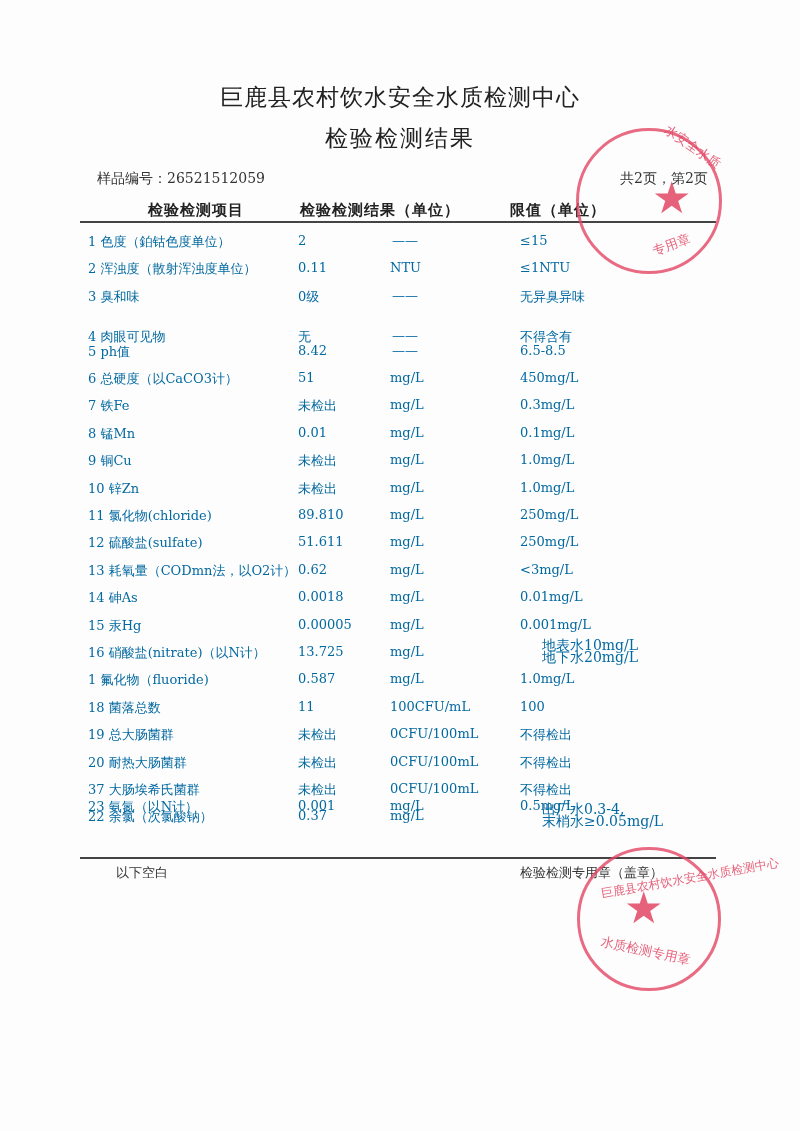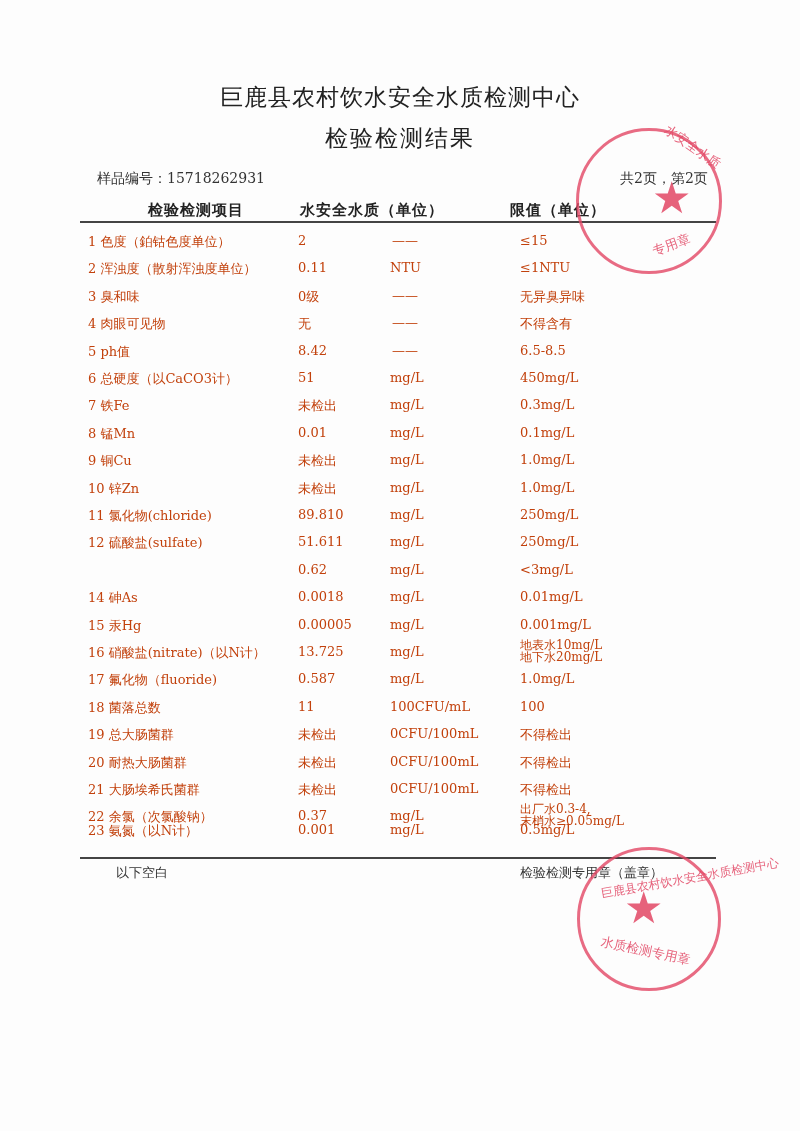--- a/index.html
+++ b/index.html
@@ -15,52 +15,52 @@
   .title.t1 { top: 82px; font-size: 23px; letter-spacing: 1px; }
   .title.t2 { top: 123px; font-size: 23px; letter-spacing: 2px; }
   .meta { position: absolute; top: 170px; font-size: 14px; color: #333; }
   .meta.left { left: 97px; }
   .meta.right { left: 620px; }
   .rule { position: absolute; left: 80px; width: 636px; height: 2px; background: #444; }
   .rule.top { top: 221px; }
   .rule.bottom { top: 857px; }
   .hdr { position: absolute; top: 201px; font-size: 15px; font-weight: bold; color: #222;
          font-family: "DejaVu Sans", "Liberation Sans", sans-serif; letter-spacing: 1px; }
-  .row { position: absolute; left: 0; width: 740px; height: 24px; font-size: 13px; color: #c2410c; }
+  .row { position: absolute; left: 0; width: 740px; height: 24px; font-size: 13px; color: #0369a1; }
   .cell { position: absolute; top: 0; white-space: nowrap; }
   .c-item { left: 88px; }
   .c-val { left: 298px; }
   .c-unit { left: 390px; }
   .c-lim { left: 520px; }
-  .c-lim.small { font-size: 12px; line-height: 12px; top: -5px; }
+  .c-lim.small { font-size: 14px; line-height: 12px; top: -5px; margin-left: 22px; }
   .foot { position: absolute; top: 864px; font-size: 13px; color: #333; }
   .foot.left { left: 116px; }
   .foot.right { left: 520px; }
   .stamp { position: absolute; border-radius: 50%; border: 3px solid rgba(226,70,100,0.8); }
   .stamp.s1 { left: 576px; top: 128px; width: 140px; height: 140px; clip-path: inset(0 0 0 0); }
   .stamp.s2 { left: 577px; top: 847px; width: 138px; height: 138px; }
   .stamp-text { position: absolute; color: rgba(226,70,100,0.85); font-size: 13px;
                 font-family: "DejaVu Sans", "Liberation Sans", sans-serif; white-space: nowrap; }
   .star { position: absolute; color: rgba(226,70,100,0.85); font-size: 44px; line-height: 44px; }
 </style>
 </head>
 <body>
 
 <div class="page">
 
   <div class="title t1">巨鹿县农村饮水安全水质检测中心</div>
   <div class="title t2">检验检测结果</div>
 
   <div class="meta left">
-    <span>样品编号：</span><span>15718262931</span>
+    <span>样品编号：</span><span>26521512059</span>
   </div>
   <div class="meta right">共2页，第2页</div>
 
   <div class="hdr" style="left:148px">检验检测项目</div>
-  <div class="hdr" style="left:300px">水安全水质（单位）</div>
+  <div class="hdr" style="left:300px">检验检测结果（单位）</div>
   <div class="hdr" style="left:510px">限值（单位）</div>
 
   <div class="rule top"></div>
 
   <div id="rows">
       <div class="row" style="top: 233px;">
         <span class="cell c-item">1 色度（鉑钴色度单位）</span>
         <span class="cell c-val">2</span>
         <span class="cell c-unit" style="left: 392px;">——</span>
         <span class="cell c-lim">≤15</span>
@@ -70,21 +70,21 @@
         <span class="cell c-val">0.11</span>
         <span class="cell c-unit">NTU</span>
         <span class="cell c-lim">≤1NTU</span>
       </div>
       <div class="row" style="top: 287.8px;">
         <span class="cell c-item">3 臭和味</span>
         <span class="cell c-val">0级</span>
         <span class="cell c-unit" style="left: 392px;">——</span>
         <span class="cell c-lim">无异臭异味</span>
       </div>
-      <div class="row" style="top: 315px; text-align: right;">
+      <div class="row" style="top: 328px; text-align: right;">
         <span class="cell c-item">4 肉眼可见物</span>
         <span class="cell c-val">无</span>
         <span class="cell c-unit" style="left: 392px;">——</span>
         <span class="cell c-lim">不得含有</span>
       </div>
       <div class="row" style="top: 342.6px;">
         <span class="cell c-item">5 ph值</span>
         <span class="cell c-val">8.42</span>
         <span class="cell c-unit" style="left: 392px;">——</span>
         <span class="cell c-lim">6.5-8.5</span>
@@ -125,20 +125,21 @@
         <span class="cell c-unit">mg/L</span>
         <span class="cell c-lim">250mg/L</span>
       </div>
       <div class="row" style="top: 534.4px;">
         <span class="cell c-item">12 硫酸盐(sulfate)</span>
         <span class="cell c-val">51.611</span>
         <span class="cell c-unit">mg/L</span>
         <span class="cell c-lim">250mg/L</span>
       </div>
       <div class="row" style="top: 561.8px;">
+        <span class="cell c-item">13 耗氧量（CODmn法，以O2计）</span>
         <span class="cell c-val">0.62</span>
         <span class="cell c-unit">mg/L</span>
         <span class="cell c-lim">&lt;3mg/L</span>
       </div>
       <div class="row" style="top: 589.2px;">
         <span class="cell c-item">14 砷As</span>
         <span class="cell c-val">0.0018</span>
         <span class="cell c-unit">mg/L</span>
         <span class="cell c-lim">0.01mg/L</span>
       </div>
@@ -151,21 +152,21 @@
       <div class="row" style="top: 644px;">
         <span class="cell c-item">16 硝酸盐(nitrate)（以N计）</span>
         <span class="cell c-val">13.725</span>
         <span class="cell c-unit">mg/L</span>
         <span class="cell c-lim small">
           <div>地表水10mg/L</div>
           <div>地下水20mg/L</div>
         </span>
       </div>
       <div class="row" style="top: 671.4px;">
-        <span class="cell c-item">17 氟化物（fluoride)</span>
+        <span class="cell c-item">1 氟化物（fluoride)</span>
         <span class="cell c-val">0.587</span>
         <span class="cell c-unit">mg/L</span>
         <span class="cell c-lim">1.0mg/L</span>
       </div>
       <div class="row" style="top: 698.8px;">
         <span class="cell c-item">18 菌落总数</span>
         <span class="cell c-val">11</span>
         <span class="cell c-unit">100CFU/mL</span>
         <span class="cell c-lim">100</span>
       </div>
@@ -175,35 +176,35 @@
         <span class="cell c-unit">0CFU/100mL</span>
         <span class="cell c-lim">不得检出</span>
       </div>
       <div class="row" style="top: 753.6px; text-align: right;">
         <span class="cell c-item">20 耐热大肠菌群</span>
         <span class="cell c-val">未检出</span>
         <span class="cell c-unit">0CFU/100mL</span>
         <span class="cell c-lim">不得检出</span>
       </div>
       <div class="row" style="top: 781px;">
-        <span class="cell c-item">21 大肠埃希氏菌群</span>
+        <span class="cell c-item">37 大肠埃希氏菌群</span>
         <span class="cell c-val">未检出</span>
         <span class="cell c-unit">0CFU/100mL</span>
         <span class="cell c-lim">不得检出</span>
       </div>
       <div class="row" style="top: 808.4px;">
         <span class="cell c-item">22 余氯（次氯酸钠）</span>
         <span class="cell c-val">0.37</span>
         <span class="cell c-unit">mg/L</span>
         <span class="cell c-lim small">
           <div>出厂水0.3-4,</div>
           <div>末梢水≥0.05mg/L</div>
         </span>
       </div>
-      <div class="row" style="top: 798px; margin-top: 24px;">
+      <div class="row" style="top: 798px;">
         <span class="cell c-item">23 氨氮（以N计）</span>
         <span class="cell c-val">0.001</span>
         <span class="cell c-unit">mg/L</span>
         <span class="cell c-lim">0.5mg/L</span>
       </div>
     </div>
 
   <div class="rule bottom"></div>
 
   <div class="foot left">以下空白</div>

